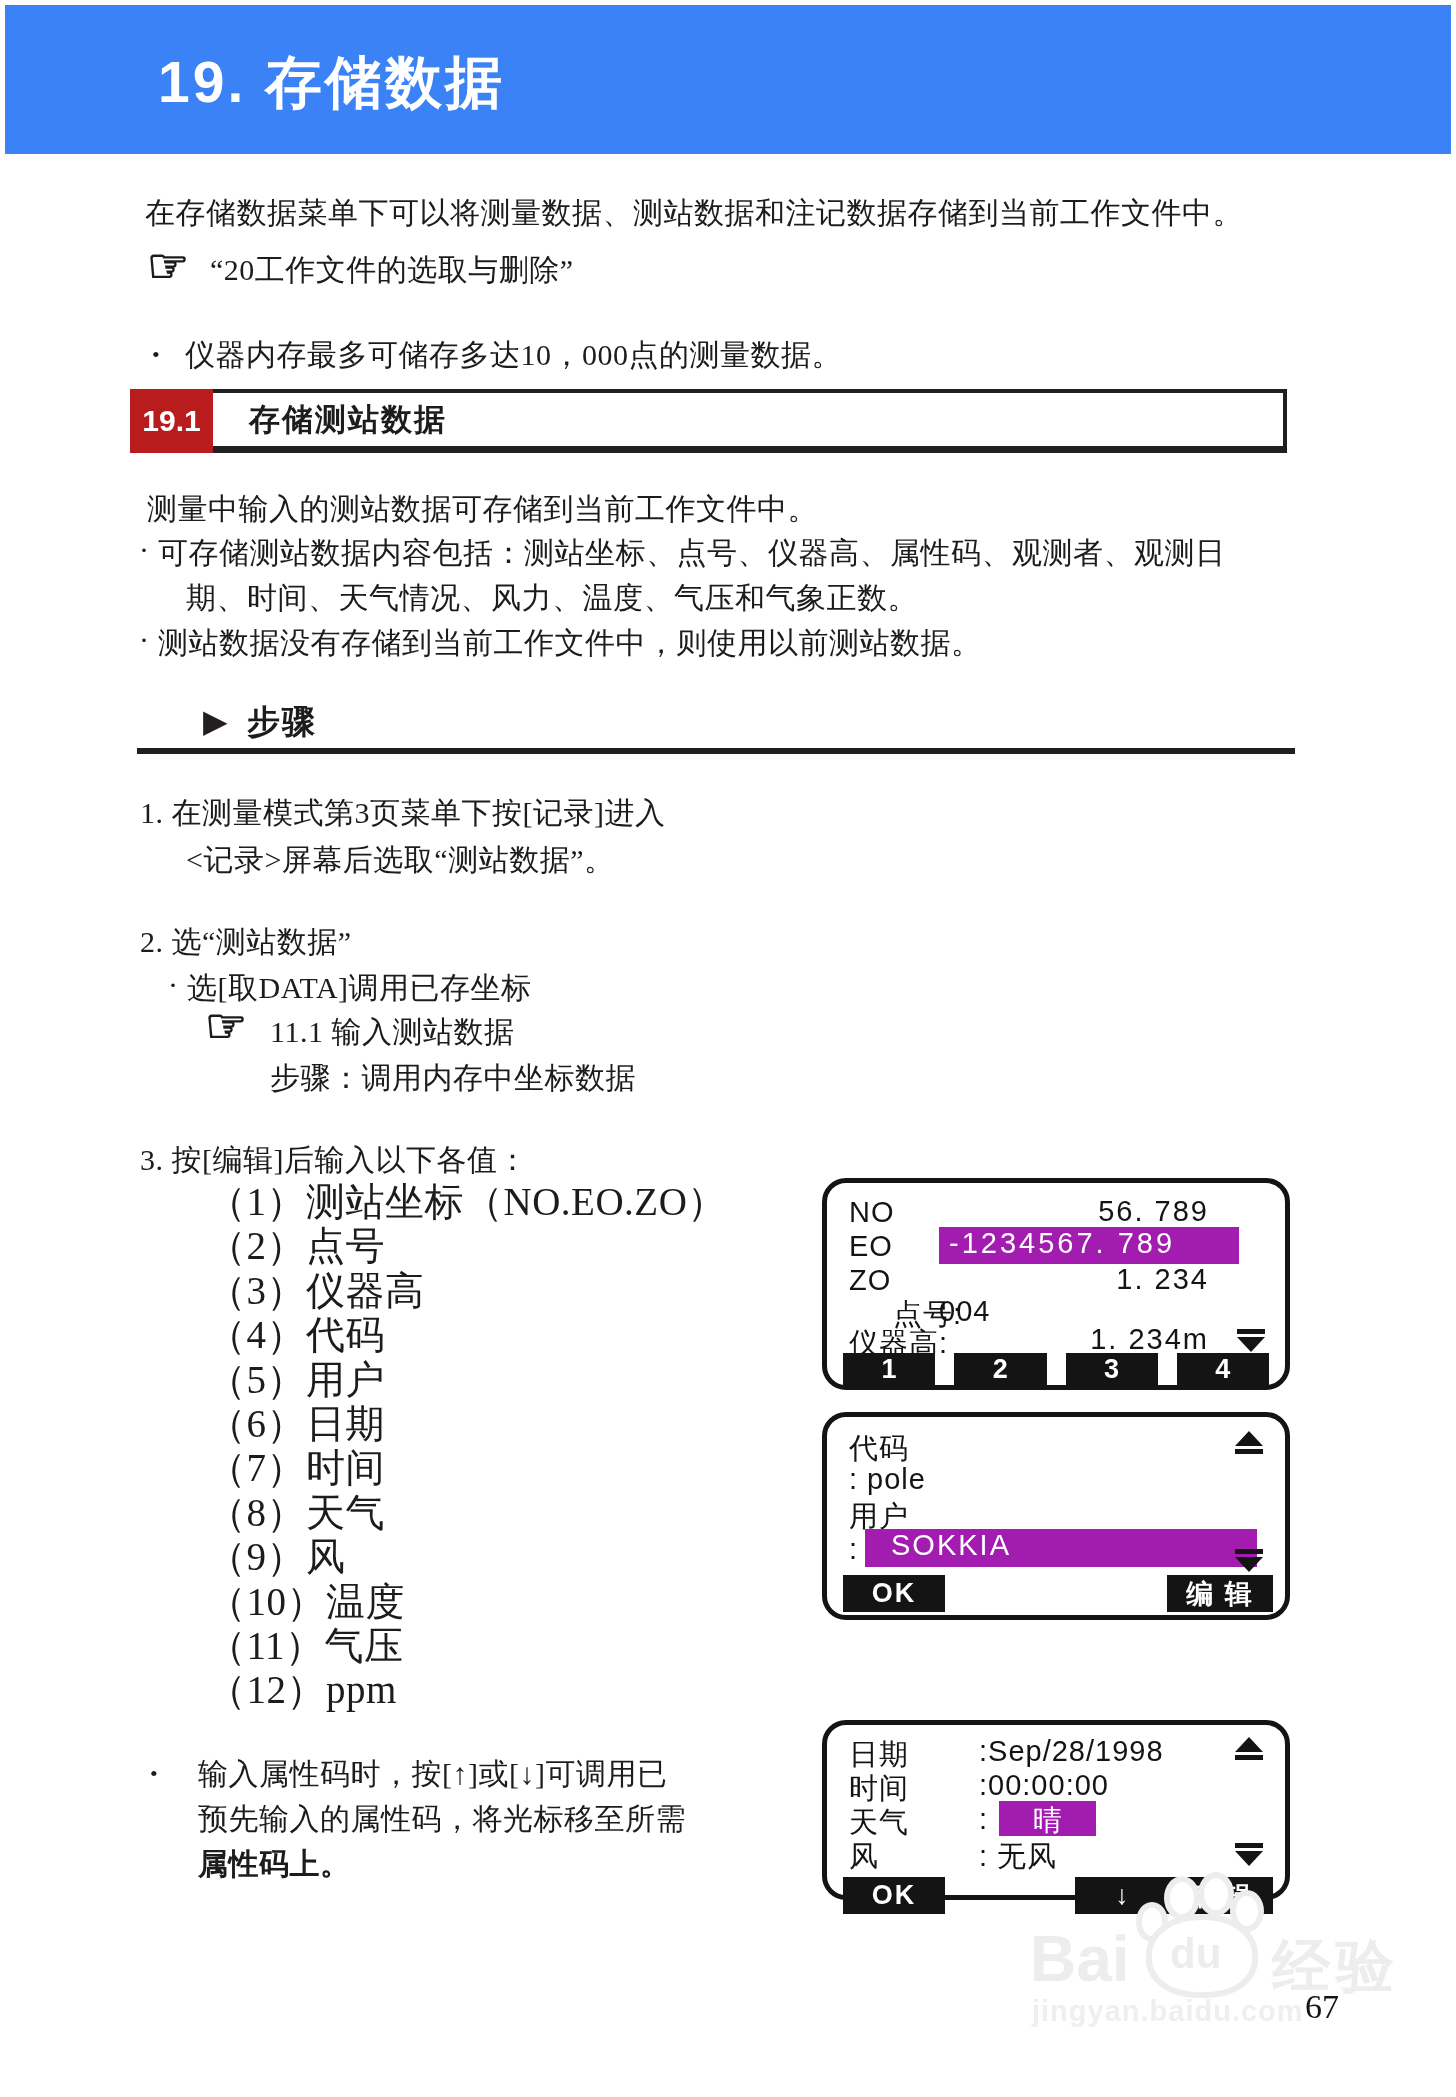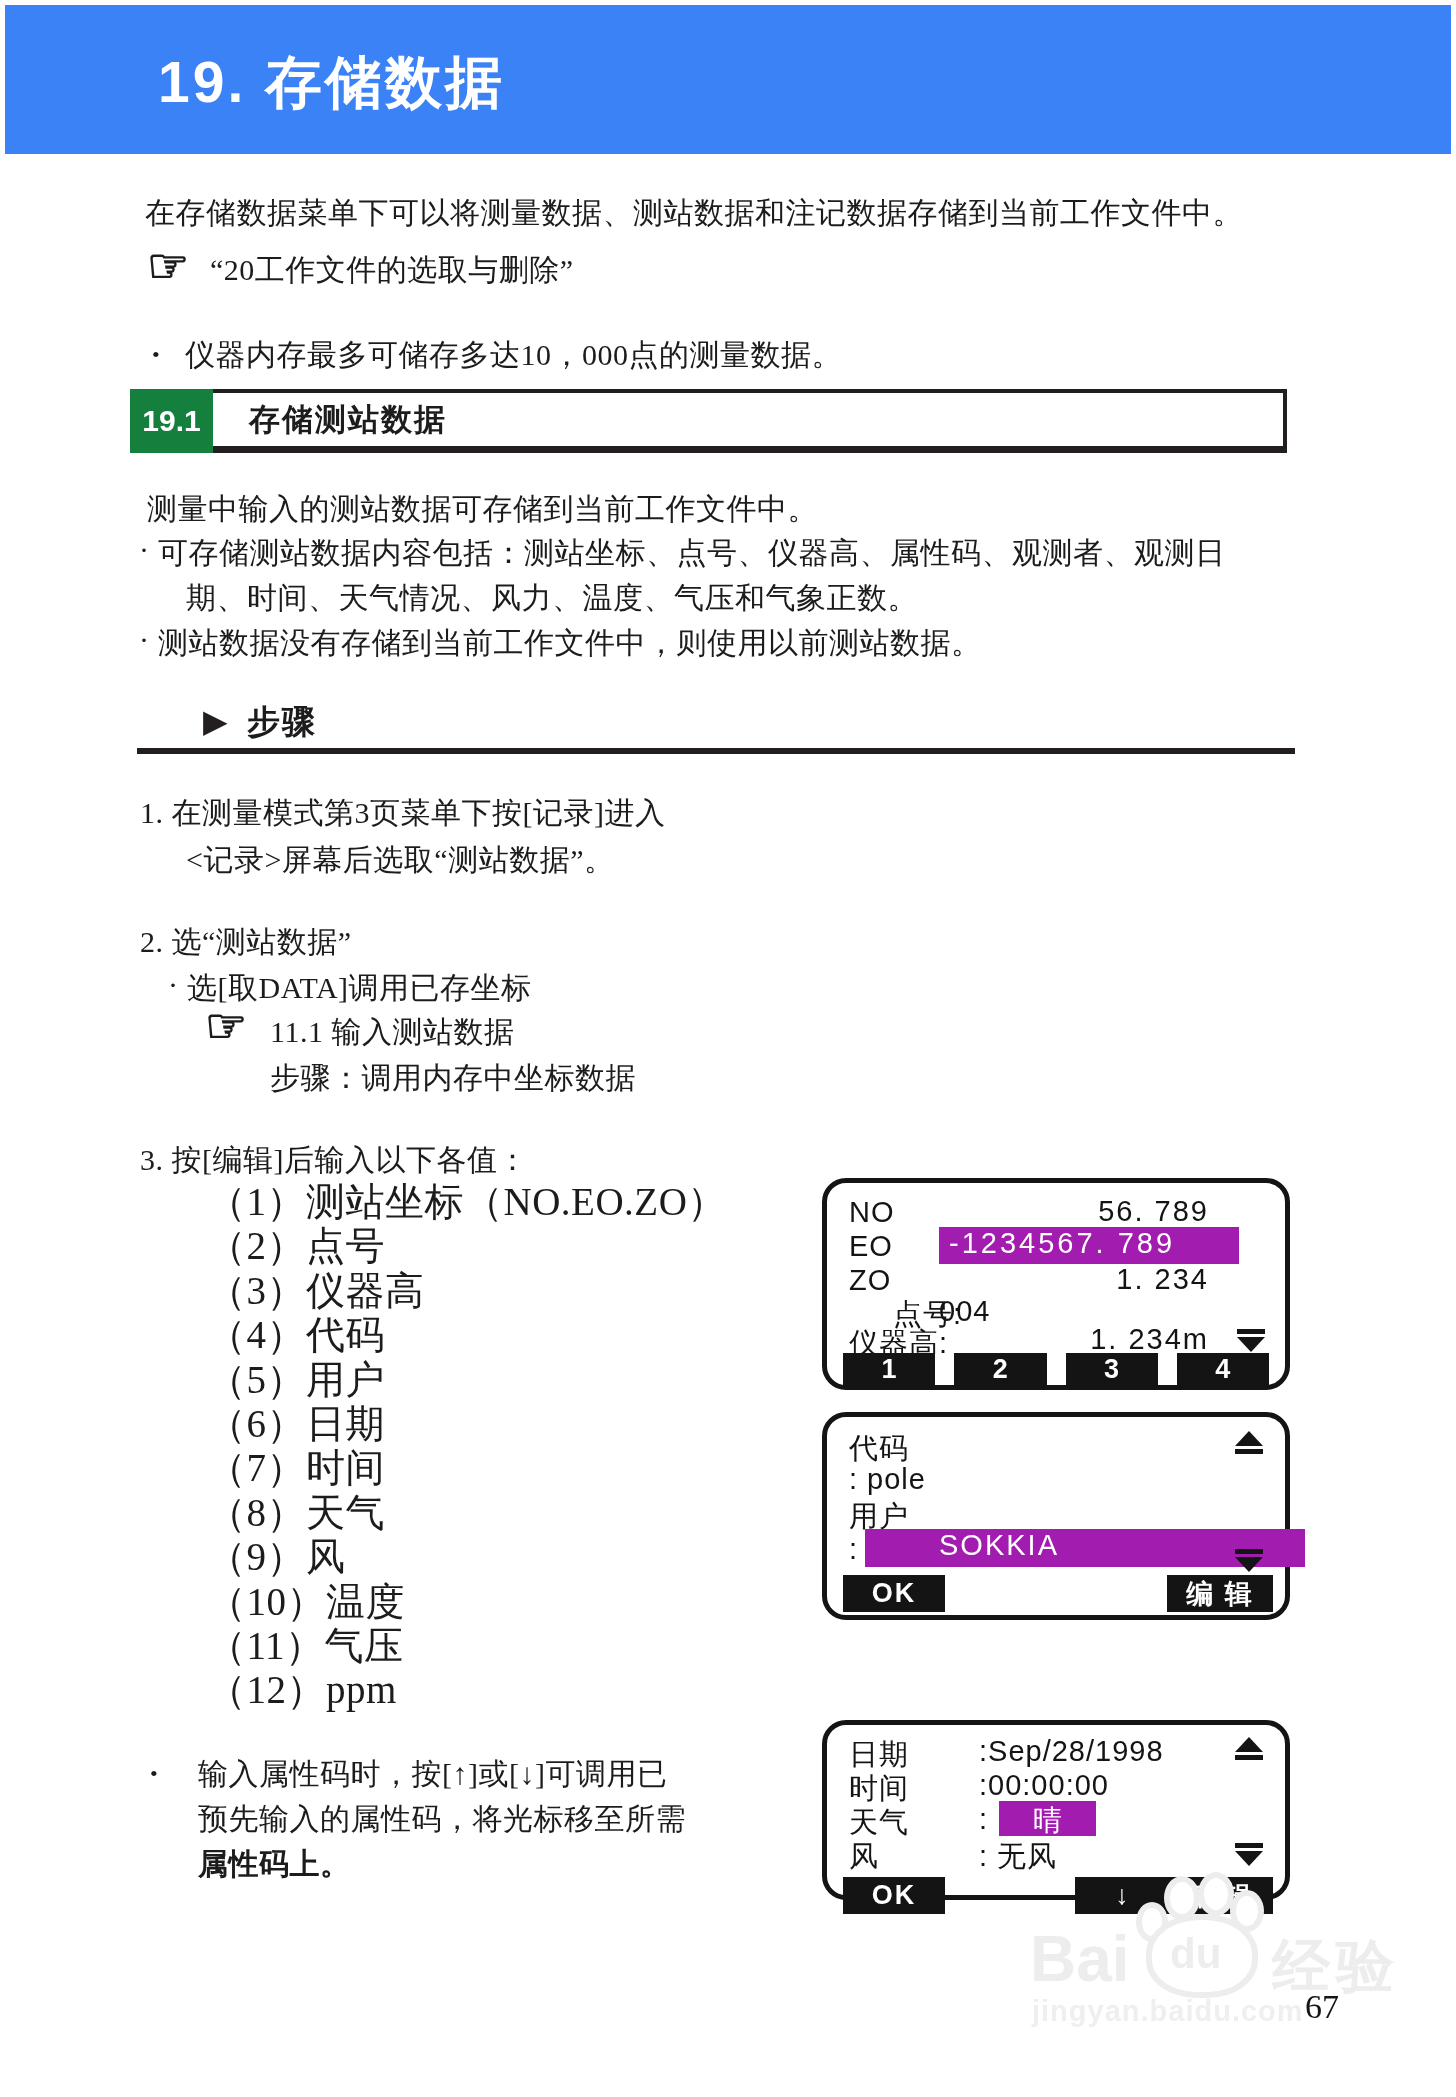--- a/index.html
+++ b/index.html
@@ -12,21 +12,21 @@
   .body-text{font-size:30px;letter-spacing:0.5px;}
   .list-text{font-size:39px;letter-spacing:0.5px;margin-left:24px;}
 
   
   .header-bar{position:absolute;left:5px;top:5px;width:1446px;height:149px;background:#3b82f6;}
   .header-title{position:absolute;left:153px;top:40px;font-size:57px;font-weight:bold;color:#ffffff;
                 letter-spacing:3px;font-family:"Liberation Sans","DejaVu Sans",sans-serif;}
 
   
   .section-bar{position:absolute;left:130px;top:389px;width:1157px;height:64px;display:flex;}
-  .section-num{width:83px;background:#15803d;color:#fff;display:flex;align-items:center;justify-content:center;
+  .section-num{width:83px;background:#b91c1c;color:#fff;display:flex;align-items:center;justify-content:center;
                font-family:"Liberation Sans","DejaVu Sans",sans-serif;font-weight:bold;font-size:30px;}
   .section-label{flex:1;border:4px solid #231f20;border-left:none;border-bottom:7px solid #231f20;
                  display:flex;align-items:center;padding-left:36px;
                  font-family:"Liberation Sans","DejaVu Sans",sans-serif;font-weight:bold;font-size:31px;letter-spacing:2px;}
 
   .proc-rule{position:absolute;left:137px;top:748px;width:1158px;height:6px;background:#231f20;}
 
   
   .lcd{position:absolute;left:822px;width:468px;border:5px solid #141414;border-radius:24px;background:#fff;
        box-sizing:border-box;font-family:"Liberation Sans","DejaVu Sans",sans-serif;color:#141414;}
@@ -135,21 +135,21 @@
       <div class="skey">3</div>
       <div class="skey">4</div>
     </div>
   </div>
 
   <div class="lcd" style="top:1412px;height:208px;">
     <span class="lt" style="left:22px;top:12px;">代码</span>
     <span class="lt" style="left:22px;top:46px;">: pole</span>
     <span class="lt" style="left:22px;top:80px;">用户</span>
     <span class="lt" style="left:22px;top:116px;">:</span>
-    <div class="hl-bar" style="left:38px;top:112px;width:392px;height:38px;padding-left:48px;">
+    <div class="hl-bar" style="left:38px;top:112px;width:392px;height:38px;">
       <span style="padding-left:26px;letter-spacing:2px;">SOKKIA</span>
     </div>
     <div class="scroll" style="right:22px;top:14px;">
       <div class="tri-up"></div>
         <div class="bar"></div>
     </div>
     <div class="scroll" style="right:22px;top:132px;">
       <div class="bar"></div>
         <div class="tri-down"></div>
     </div>

